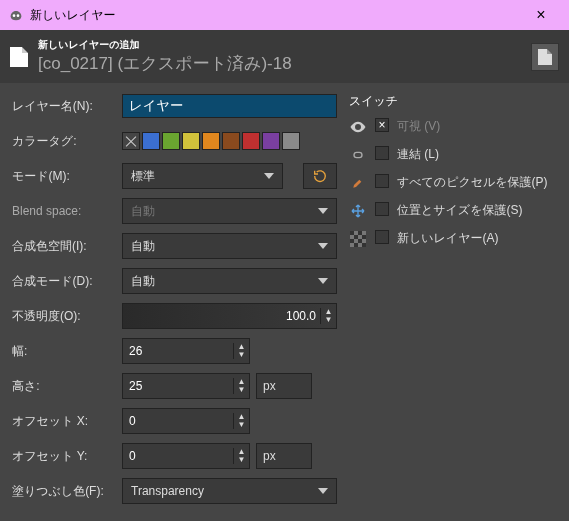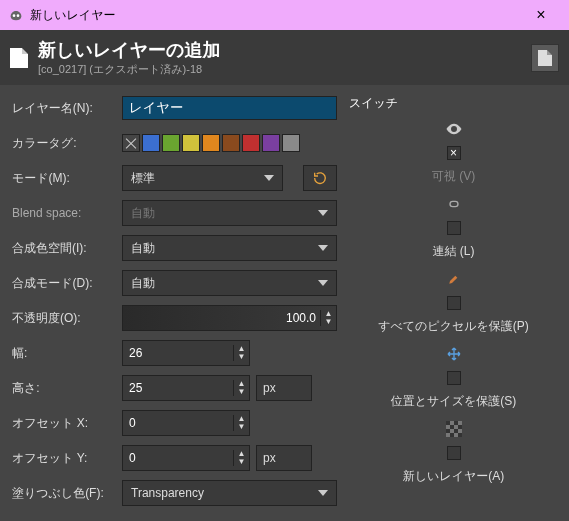--- a/index.html
+++ b/index.html
@@ -45,22 +45,22 @@
     background: #fff;
     position: relative;
   }
   .header .layer-page::after {
     content: "";
     position: absolute;
     top:0; right:0;
     border-top: 6px solid #3a3a3a;
     border-left: 6px solid #ccc;
   }
-  .header-text .htitle { color: #fff; font-size: 18px; font-weight: bold; }
-  .header-text .hsub { color: #aaa; font-size: 11px; }
+  .header-text .htitle { color: #fff; font-size: 10px; font-weight: bold; }
+  .header-text .hsub { color: #aaa; font-size: 17px; }
   .header .right-btn {
     margin-left: auto;
     width: 28px; height: 28px;
     background: #5a5a5a;
     border: 1px solid #333;
     display: flex; align-items: center; justify-content: center;
     cursor: pointer;
   }
   .header .right-btn .pg {
     width: 14px; height: 16px; background: #ddd; position: relative;
@@ -159,23 +159,22 @@
   .spin.opacity .val { text-align: right; padding-right: 4px; }
   .unit-sel {
     width: 56px; height:26px;
     background:#3a3a3a; border:1px solid #222;
     display:flex; align-items:center; padding:0 6px;
     cursor:pointer;
   }
   .unit-sel span { flex:1; }
   .switches .sw-title { color:#fff; margin-bottom:8px; }
   .sw-row {
-    display:flex; align-items:center; gap:8px;
+    display:flex; gap:8px;
     margin-bottom: 10px;
-    flex-direction: column;
   }
   .sw-icon { width:18px; height:18px; display:flex; align-items:center; justify-content:center; }
   .chk {
     width:14px; height:14px;
     background:#3a3a3a; border:1px solid #222;
     display:flex; align-items:center; justify-content:center;
     cursor:pointer;
   }
   .chk.checked::after {
     content:"×"; color:#fff; font-size:12px; line-height:1;

